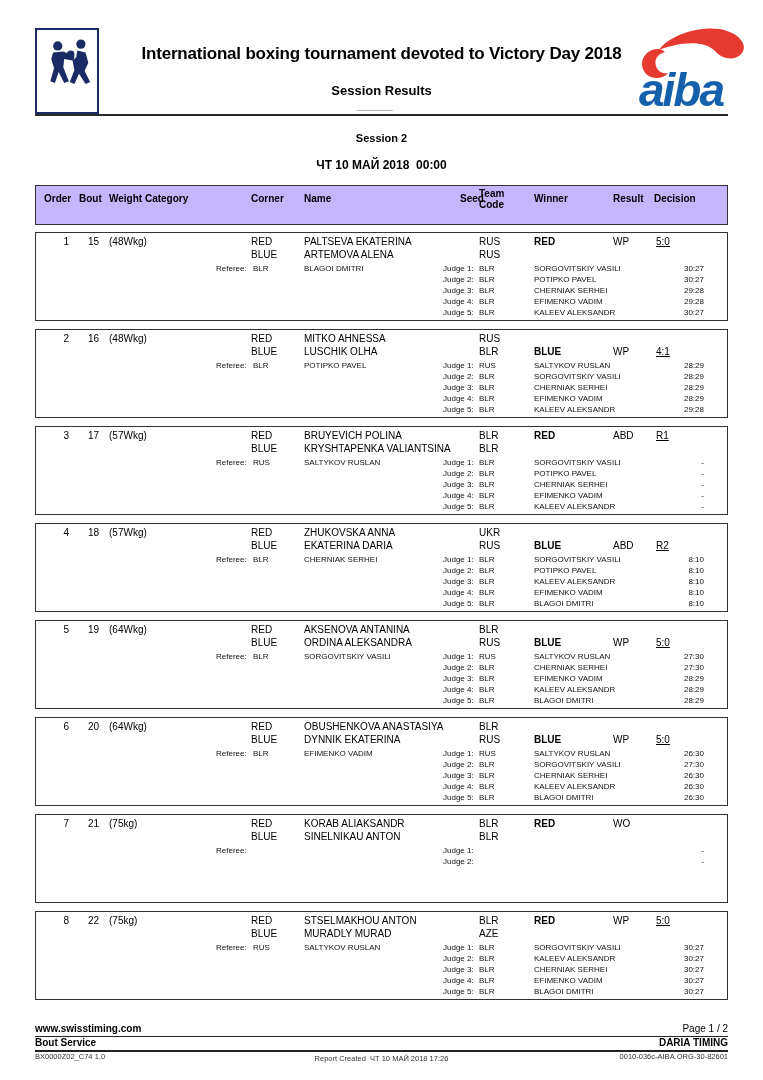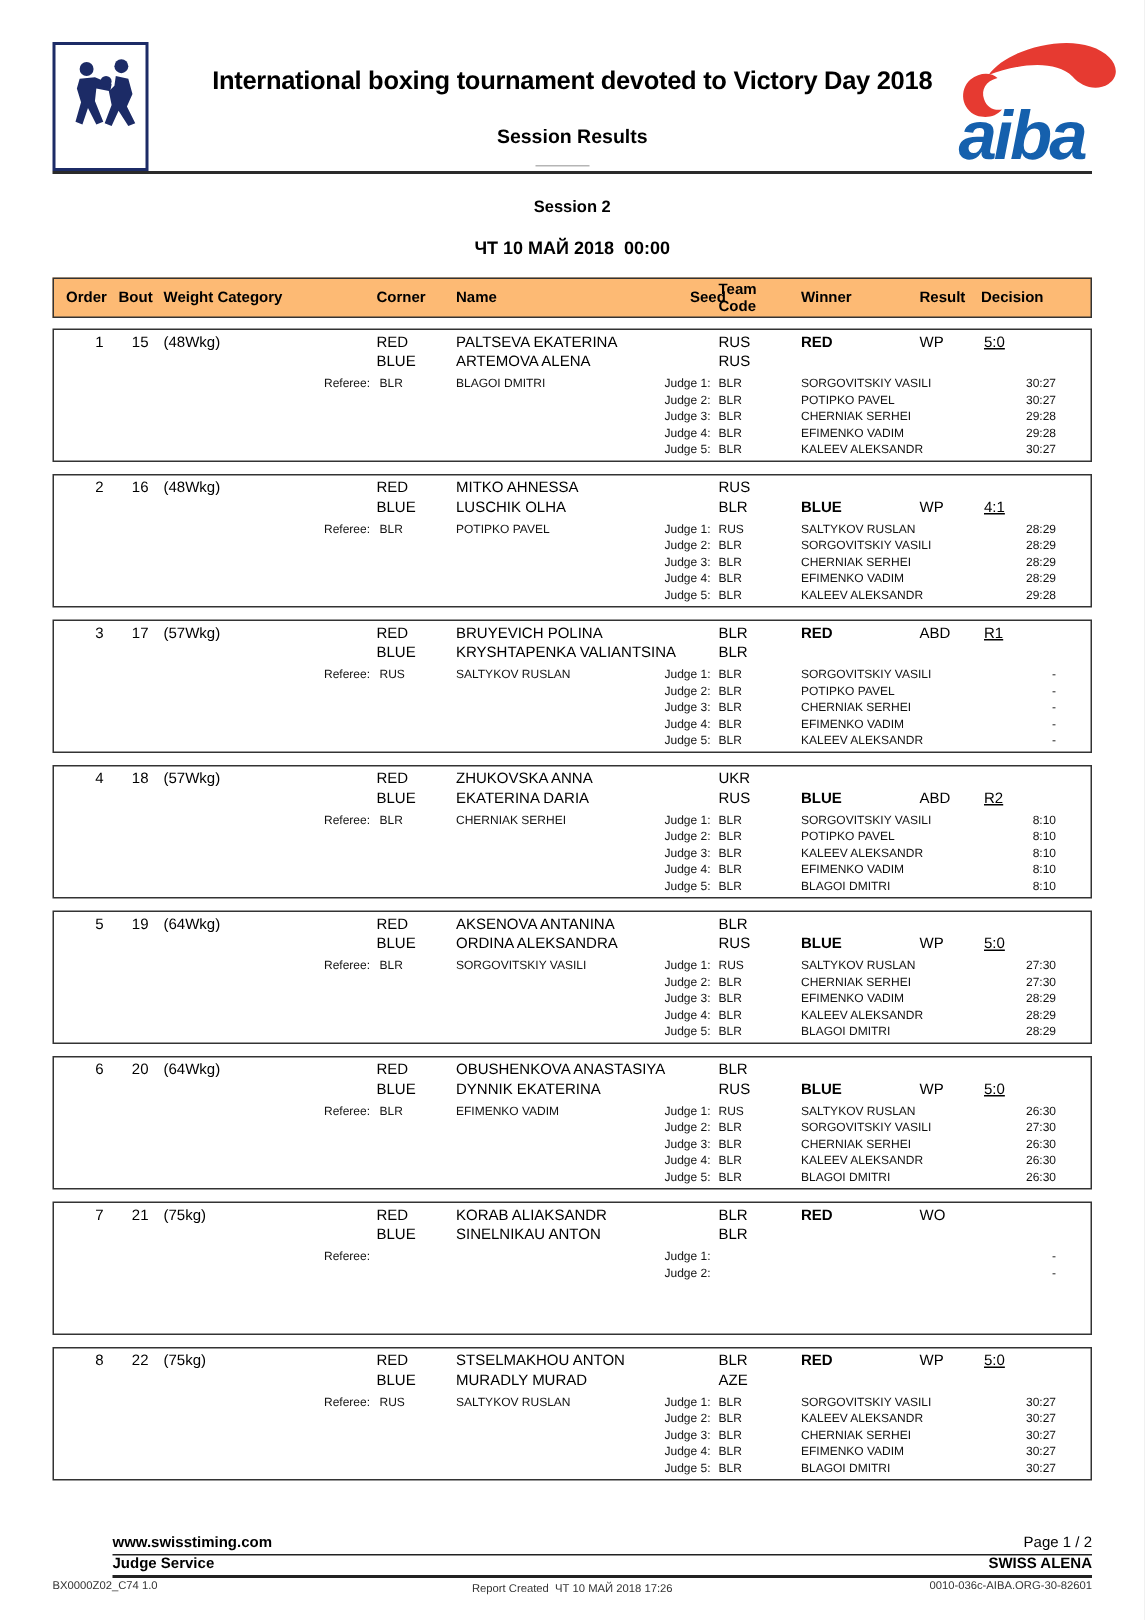--- a/index.html
+++ b/index.html
@@ -19,22 +19,22 @@
                border-top:2px solid #2a2a2a;}
   .center-dash{position:absolute;left:357px;top:110px;width:36px;height:0;
                border-top:1px solid #b5b5b5;}
   .session-name{position:absolute;left:0;top:132px;width:100%;text-align:center;
                 font-size:11px;font-weight:bold;}
   .session-date{position:absolute;left:0;top:158px;width:100%;text-align:center;
                 font-size:12px;font-weight:bold;white-space:pre;}
 
   
   .results{position:absolute;left:35px;top:185px;width:693px;}
-  .thead{position:relative;height:27px;border:1.5px solid #333;box-sizing:border-box;
-         margin-bottom:7px;background:#fdba74;}
+  .thead{position:relative;height:40px;border:1.5px solid #333;box-sizing:border-box;
+         margin-bottom:7px;background:#c4b5fd;}
   .thead span{position:absolute;top:7px;font-size:10px;font-weight:bold;white-space:pre-line;}
   .h-order{left:8px;}  .h-bout{left:43px;}  .h-weight{left:73px;}
   .h-corner{left:215px;} .h-name{left:268px;} .h-seed{left:424px;}
   .h-team{left:443px;top:2px !important;line-height:11px;}
   .h-winner{left:498px;} .h-result{left:577px;} .h-decision{left:618px;}
 
   .bout{position:relative;border:1.5px solid #333;box-sizing:border-box;
         min-height:89px;margin-bottom:8px;padding-top:3px;background:#fff;}
   .row{position:relative;}
   .boxer-row{height:13px;font-size:10px;}
@@ -54,21 +54,21 @@
   .c-ref-label{left:180px;}
   .c-ref-team{left:217px;}
   .c-ref-name{left:268px;}
   .c-judge-label{left:407px;}
   .c-judge-team{left:443px;}
   .c-judge-name{left:498px;}
   .c-score{left:590px;width:78px;text-align:right;}
 
   
   .footer{position:absolute;left:35px;top:1023px;width:693px;}
-  .f-row{position:relative;height:13px;font-size:10px;margin-left:40px;}
+  .f-row{position:relative;height:13px;font-size:10px;}
   .f-row1{border-bottom:1.5px solid #222;}
   .f-row2{border-bottom:2px solid #222;}
   .f-left{position:absolute;left:0;top:0;font-weight:bold;}
   .f-right{position:absolute;right:0;top:0;}
   .f-right.b{font-weight:bold;}
   .f-row3{position:relative;height:11px;font-size:7.5px;color:#333;padding-top:2px;}
   .f-row3 .f-left{font-weight:normal;}
   .f-center{position:absolute;left:0;top:2px;width:100%;text-align:center;white-space:pre;}
 </style>
 </head>
@@ -673,22 +673,22 @@
   </div>
 </div>
   </div>
 
   <div class="footer">
     <div class="f-row f-row1">
       <span class="f-left">www.swisstiming.com</span>
       <span class="f-right">Page 1 / 2</span>
     </div>
     <div class="f-row f-row2">
-      <span class="f-left">Judge Service</span>
-      <span class="f-right b">SWISS ALENA</span>
+      <span class="f-left">Bout Service</span>
+      <span class="f-right b">DARIA TIMING</span>
     </div>
     <div class="f-row3">
       <span class="f-left">BX0000Z02_C74 1.0</span>
       <span class="f-center">Report Created  ЧТ 10 МАЙ 2018 17:26</span>
       <span class="f-right">0010-036c-AIBA.ORG-30-82601</span>
     </div>
   </div>
 </div>
 
 </body></html>

